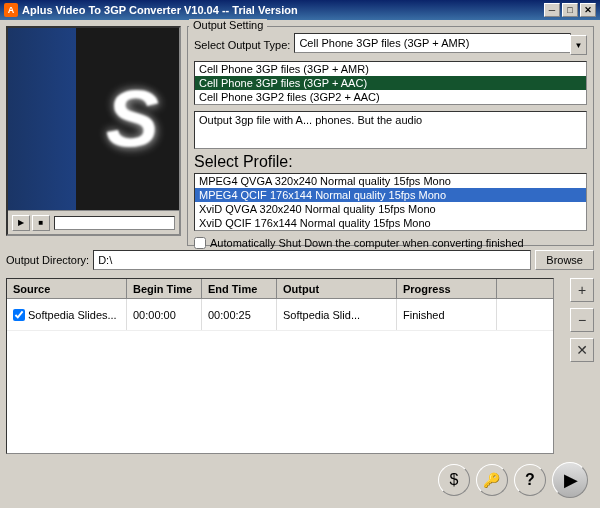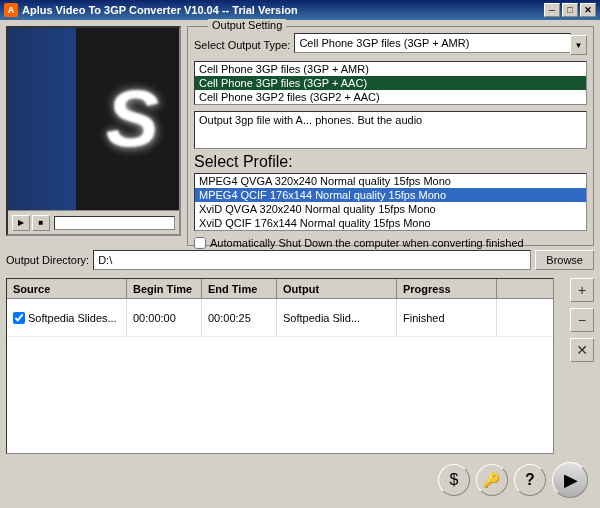--- a/index.html
+++ b/index.html
@@ -141,21 +141,21 @@
       flex: 1;
       border: 1px solid #888;
       border-top: 1px solid #888;
       padding: 6px;
       position: relative;
       background: #d4d0c8;
     }
     .panel-legend {
       position: absolute;
       top: -8px;
-      left: 20px;
+      left: 1px;
       background: #d4d0c8;
       padding: 0 4px;
       font-size: 11px;
     }
 
     .setting-row {
       display: flex;
       align-items: center;
       margin-bottom: 4px;
       gap: 4px;
@@ -308,21 +308,21 @@
     .col-end { width: 75px; }
     .col-output { width: 120px; }
     .col-progress { width: 100px; }
 
     .file-table-body {
       flex: 1;
       overflow-y: auto;
     }
     .table-row {
       display: flex;
-      height: 38px;
+      height: 32px;
       align-items: center;
       border-bottom: 1px solid #eee;
     }
     .table-cell {
       padding: 2px 6px;
       font-size: 11px;
       border-right: 1px solid #ddd;
       overflow: hidden;
       white-space: nowrap;
       text-overflow: ellipsis;

